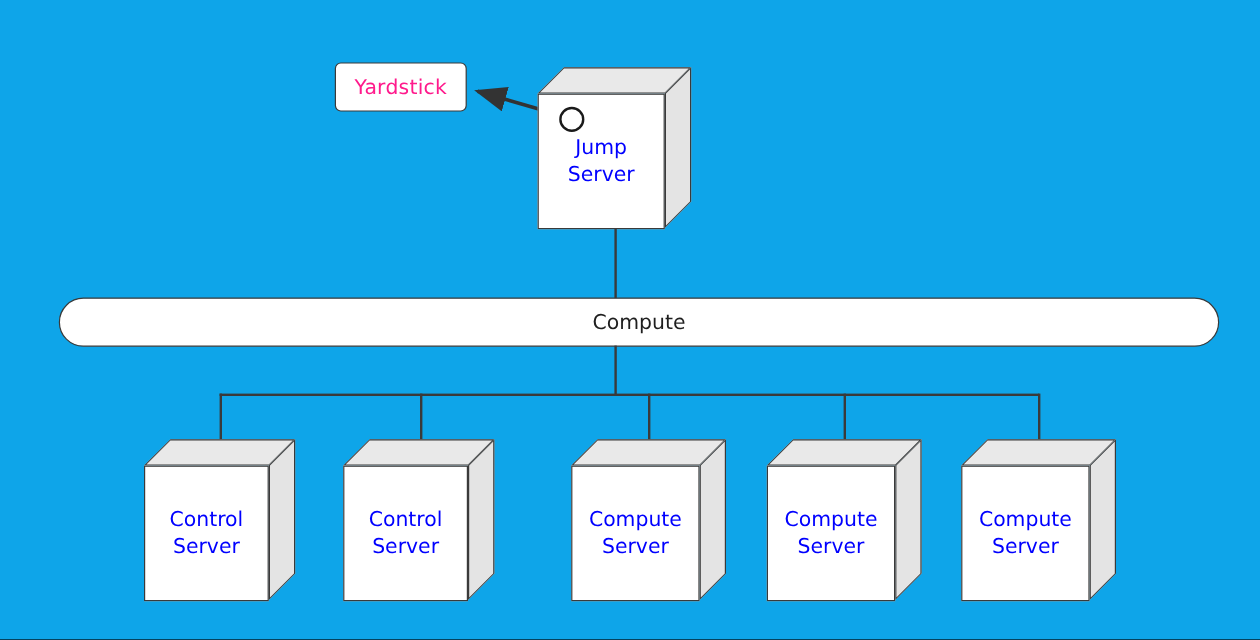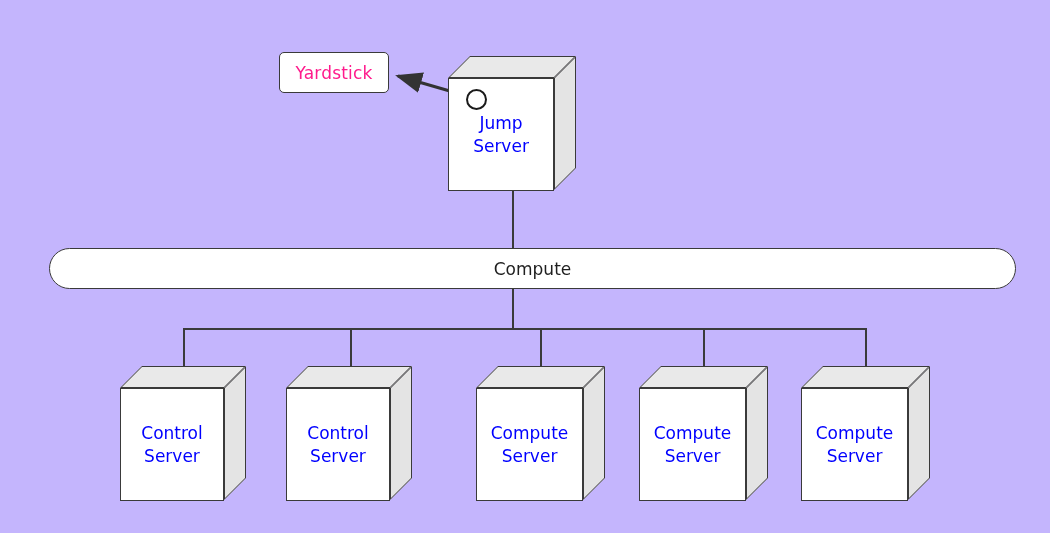--- a/index.html
+++ b/index.html
@@ -5,21 +5,21 @@
 <style>
   html, body {
     margin: 0;
     padding: 0;
     background: #000000;
   }
   #canvas {
     position: relative;
     width: 1050px;
     height: 533px;
-    background: #c4b5fd;
+    background: #0ea5e9;
     overflow: hidden;
     font-family: "DejaVu Sans", sans-serif;
   }
 
   
   .conn-v {
     position: absolute;
     width: 2px;
     background: #3a3a3a;
   }

